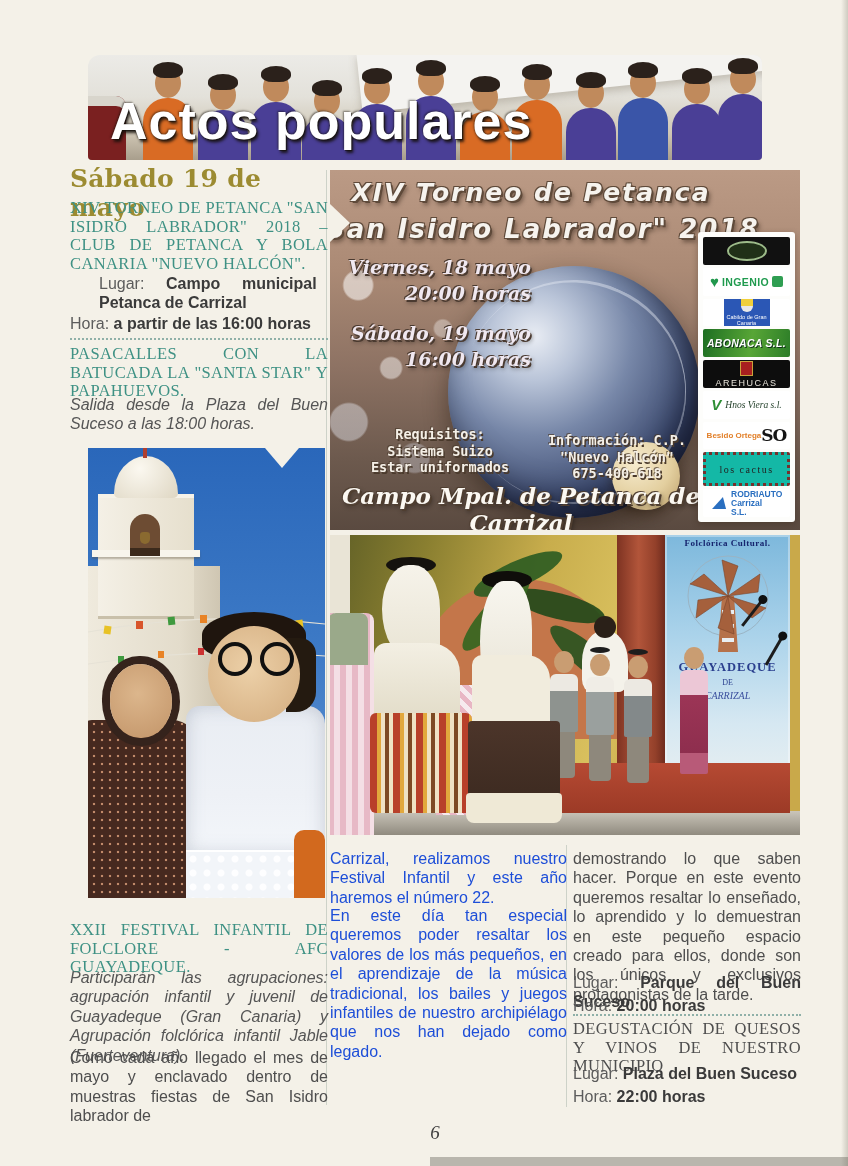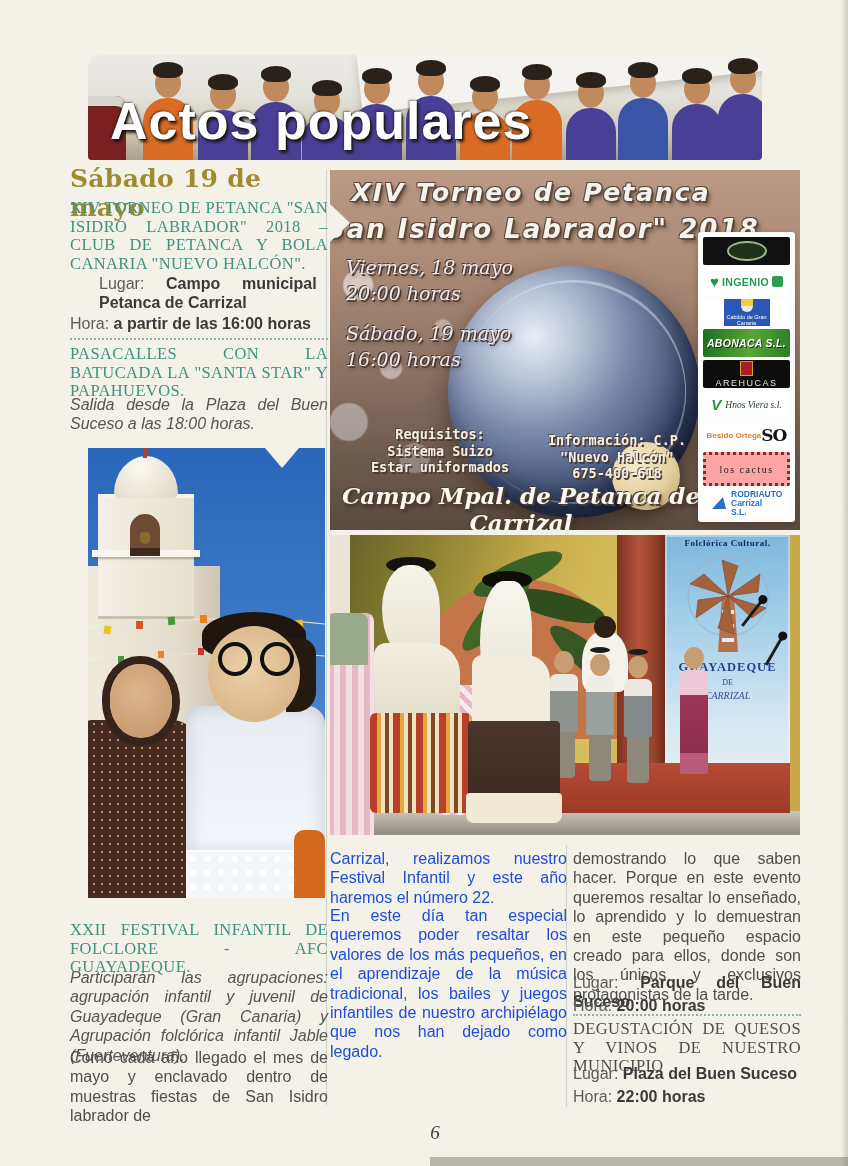--- a/index.html
+++ b/index.html
@@ -45,22 +45,22 @@
       radial-gradient(circle at 4% 70%,rgba(240,245,255,.4) 0 18px,transparent 20px),
       radial-gradient(circle at 24% 44%,rgba(255,255,255,.35) 0 8px,transparent 10px),
       radial-gradient(circle at 18% 80%,rgba(230,235,250,.3) 0 14px,transparent 16px),
       linear-gradient(180deg,#bb9a85 0%,#ab8a75 28%,#8d7263 55%,#6d5a4e 80%,#5a4a40 100%);}
   .outline-txt{color:#f6f3ee;text-shadow:2px 2px 0 #5f4a3a,-1px -1px 0 #5f4a3a,1px -1px 0 #5f4a3a,
     -1px 1px 0 #5f4a3a,3px 4px 4px rgba(40,25,15,.5);}
   .pt1{left:0;top:8px;width:402px;text-align:center;font-family:"DejaVu Sans",sans-serif;
        font-weight:bold;font-style:italic;font-size:25px;letter-spacing:2px;}
   .pt2{left:-20px;top:44px;width:450px;text-align:center;font-family:"DejaVu Sans",sans-serif;
        font-weight:bold;font-style:italic;font-size:26px;letter-spacing:2px;}
-  .sess{font-family:"DejaVu Serif",serif;font-weight:normal;font-style:italic;font-size:19px;
-        color:#f0e8f0;text-align:left;line-height:26px;
+  .sess{font-family:"DejaVu Serif",serif;font-weight:bold;font-style:italic;font-size:19px;
+        color:#f0e8f0;text-align:right;line-height:26px;
         text-shadow:1.5px 1.5px 0 #4a3a30,-1px -1px 0 #4a3a30,2px 3px 4px rgba(0,0,0,.4);}
   .s1{left:16px;top:84px;width:185px;} .s2{left:16px;top:150px;width:185px;}
   .mono-blk{font-family:"DejaVu Sans Mono",monospace;font-weight:bold;font-size:13.5px;line-height:16.5px;
     color:#f4efe6;text-align:center;text-shadow:1.5px 1.5px 0 #4a3a2c,-1px -1px 0 rgba(74,58,44,.7);}
   .req{left:14px;top:256px;width:192px;} .info{left:202px;top:262px;width:170px;}
   .venue{left:0;top:312px;width:382px;text-align:center;font-family:"DejaVu Serif",serif;
     font-weight:bold;font-style:italic;font-size:23px;color:#fbf8f2;
     text-shadow:2px 2px 0 #4f3e30,-1px -1px 0 #4f3e30,2px 3px 5px rgba(0,0,0,.45);}
   .ball-big{left:118px;top:96px;width:252px;height:252px;border-radius:50%;
     background:radial-gradient(circle at 34% 28%,#e9edf4 0%,#b9c4d8 18%,#7787a8 40%,#3c4a70 68%,#1d2440 90%);
@@ -92,21 +92,21 @@
   .sp3 .txt{color:#fff;font-weight:bold;font-style:italic;font-size:10.5px;letter-spacing:.3px;
     text-shadow:1px 1px 0 #10301a;}
   .sp4{background:#0d0d0d;flex-direction:column;gap:2px;}
   .sp4 .emblem{width:11px;height:13px;background:#a81f1f;border:1px solid #c9a23a;}
   .sp4 .txt{color:#e8e4da;font-size:9px;letter-spacing:1.5px;}
   .sp5{background:#fff;gap:4px;} .sp5 .vmark{color:#2e8f35;font-weight:bold;font-style:italic;font-size:15px;}
   .sp5 .txt{font-family:"Liberation Serif",serif;font-style:italic;font-size:9.5px;color:#23402a;}
   .sp6{background:#fff;flex-direction:row;line-height:1;}
   .sp6 .bo{color:#e2802a;font-size:8px;font-weight:bold;}
   .sp6 .so{font-family:"DejaVu Serif",serif;font-size:17px;font-weight:bold;color:#141414;letter-spacing:-1px;}
-  .sp7{background:#fca5a5;border:3px dotted #76302c;}
+  .sp7{background:#14b8a6;border:3px dotted #76302c;}
   .sp7 .txt{font-family:"Liberation Serif",serif;font-size:10px;letter-spacing:1.5px;color:#222;}
   .sp8{background:#fff;gap:3px;}
   .sp8 .swoosh{width:0;height:0;border-left:7px solid transparent;border-right:7px solid transparent;
     border-bottom:12px solid #2a6fc0;transform:skewX(-18deg);}
   .sp8 .txt{color:#2a6fc0;font-weight:bold;font-size:8.5px;line-height:9px;width:48px;}
 
   
   .stage{position:absolute;left:330px;top:535px;width:470px;height:300px;overflow:hidden;background:#4d7c0f;}
   .wallS{position:absolute;inset:0;
     background:linear-gradient(105deg,#5e5e26 0%,#8a7f30 18%,#c8ad4c 40%,#d9c05e 58%,#c9a94a 70%);}

